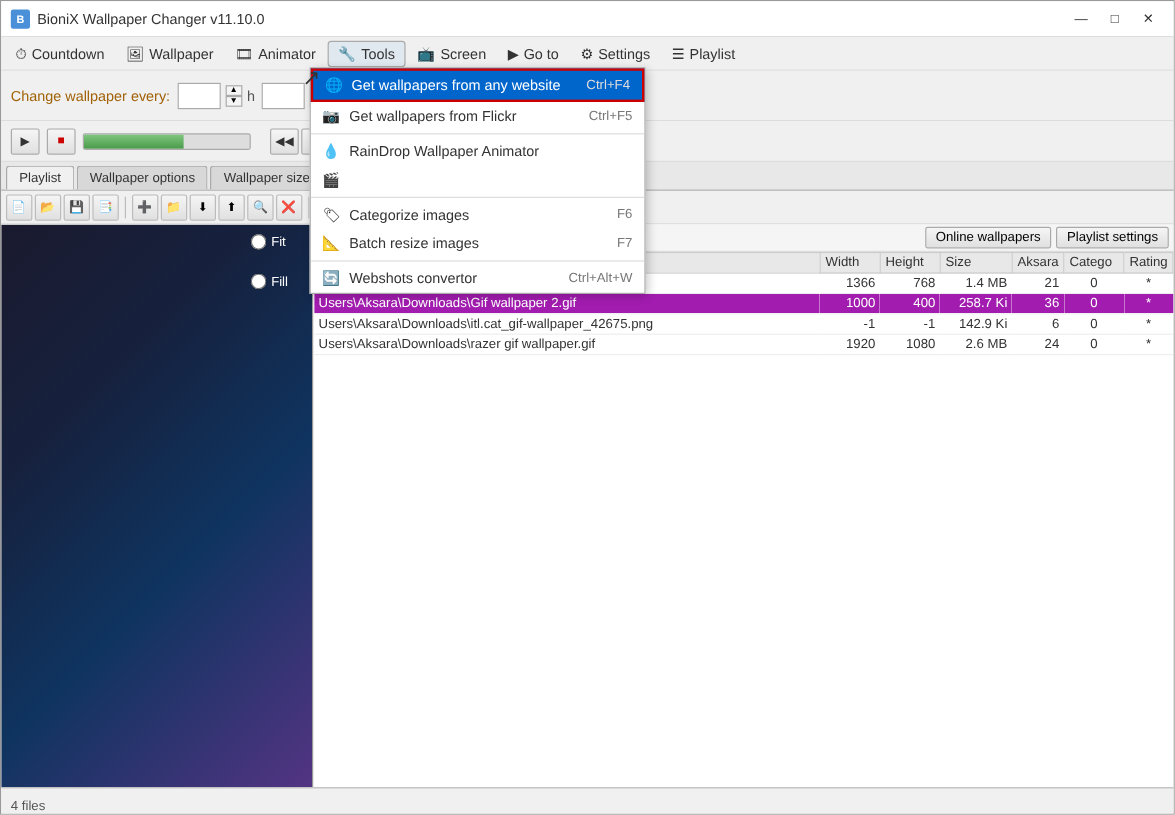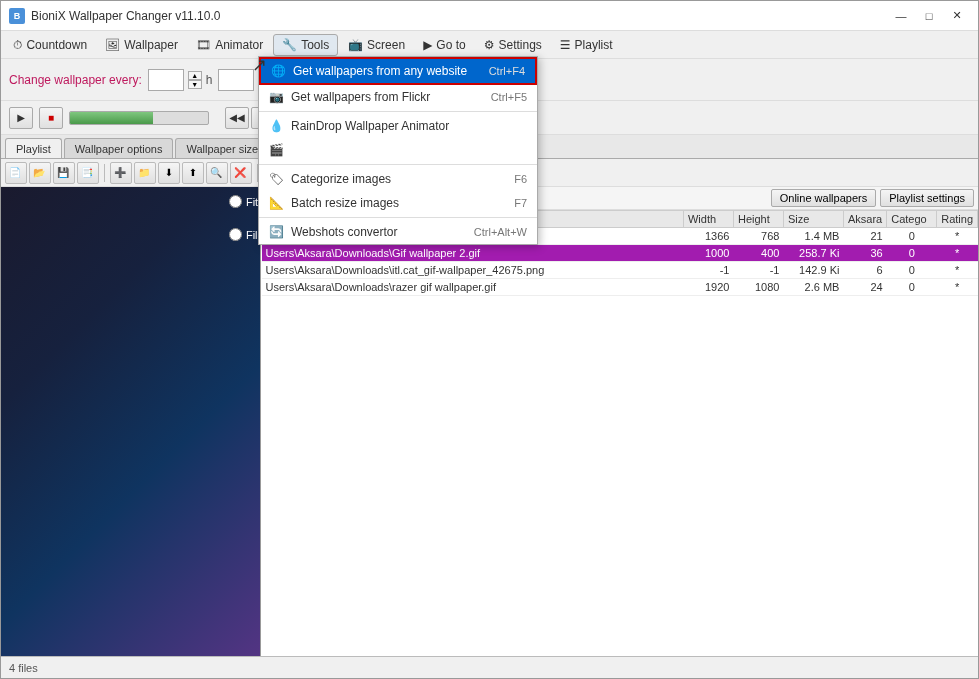--- a/index.html
+++ b/index.html
@@ -96,21 +96,21 @@
     
     .wallpaper-row {
       background: #f0f0f0;
       height: 42px;
       display: flex;
       align-items: center;
       padding: 0 8px;
       gap: 6px;
       border-bottom: 1px solid #ddd;
     }
-    .label-text { color: #be185d; font-size: 12px; }
+    .label-text { color: #a16207; font-size: 12px; }
     .spinner-group {
       display: flex;
       align-items: center;
       gap: 4px;
     }
     .spinner-input {
       width: 36px;
       height: 22px;
       border: 1px solid #aaa;
       text-align: center;
@@ -251,21 +251,21 @@
       position: relative;
       overflow: hidden;
     }
     .preview-img {
       width: 100%;
       height: 100%;
       background: linear-gradient(135deg, #1a1a2e 0%, #16213e 30%, #0f3460 60%, #533483 100%);
     }
     .preview-options {
       position: absolute;
-      right: 0;
+      right: 20px;
       top: 8px;
       display: flex;
       flex-direction: column;
       gap: 20px;
     }
     .radio-option {
       display: flex;
       align-items: center;
       gap: 4px;
       color: white;
@@ -342,21 +342,21 @@
     .col-played { width: 40px; text-align: right; }
     .col-categ { width: 50px; text-align: center; }
     .col-rating { width: 40px; text-align: center; }
 
     
     .status-bar {
       height: 22px;
       background: #f0f0f0;
       border-top: 1px solid #bbb;
       display: flex;
-      align-items: center;
+      align-items: flex-end;
       padding: 0 8px;
       font-size: 11px;
       color: #555;
     }
 
     
     .dropdown-overlay {
       position: absolute;
       top: 0;
       left: 0;

